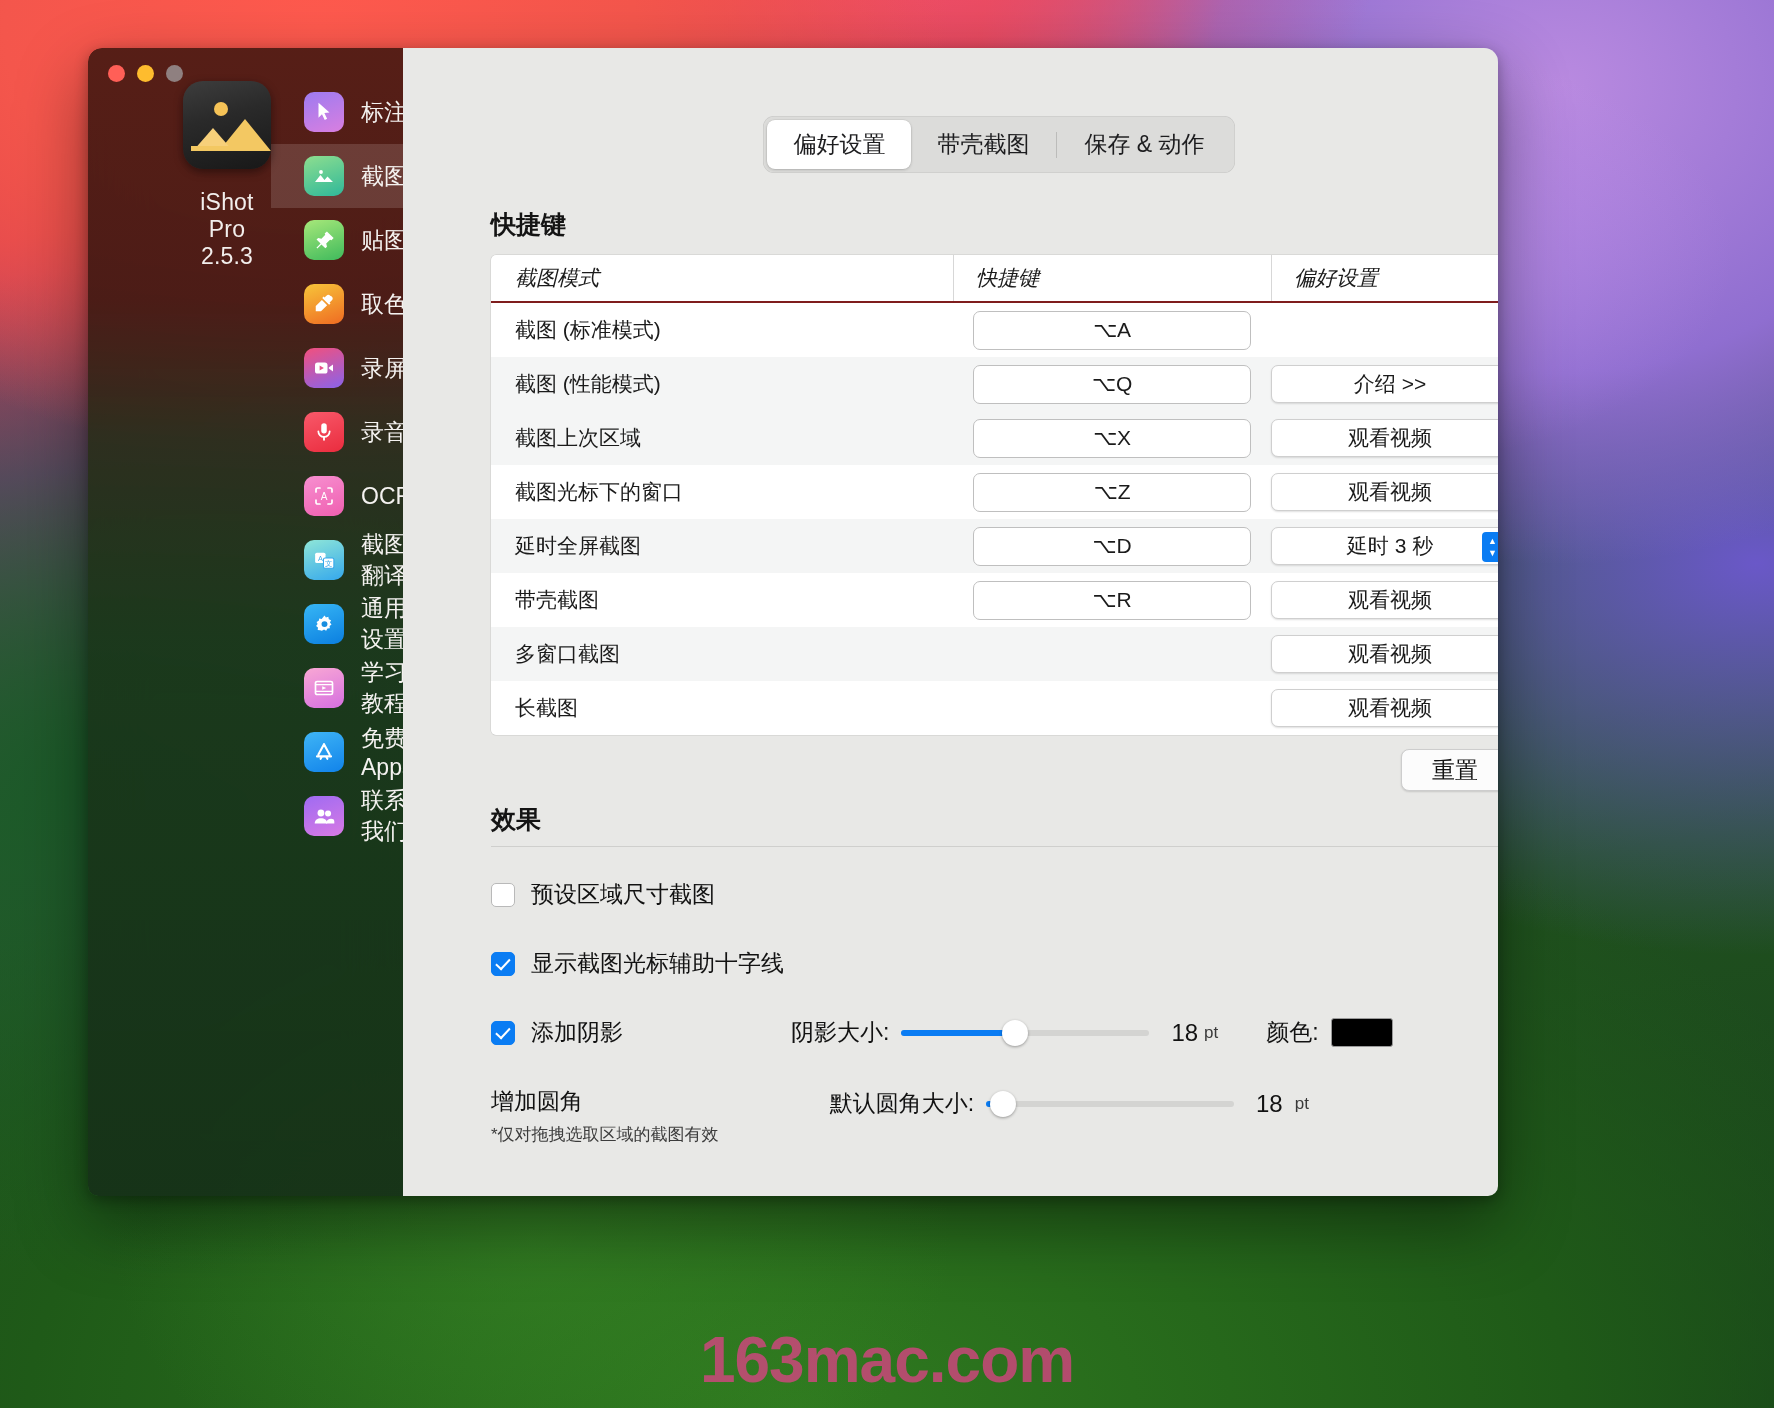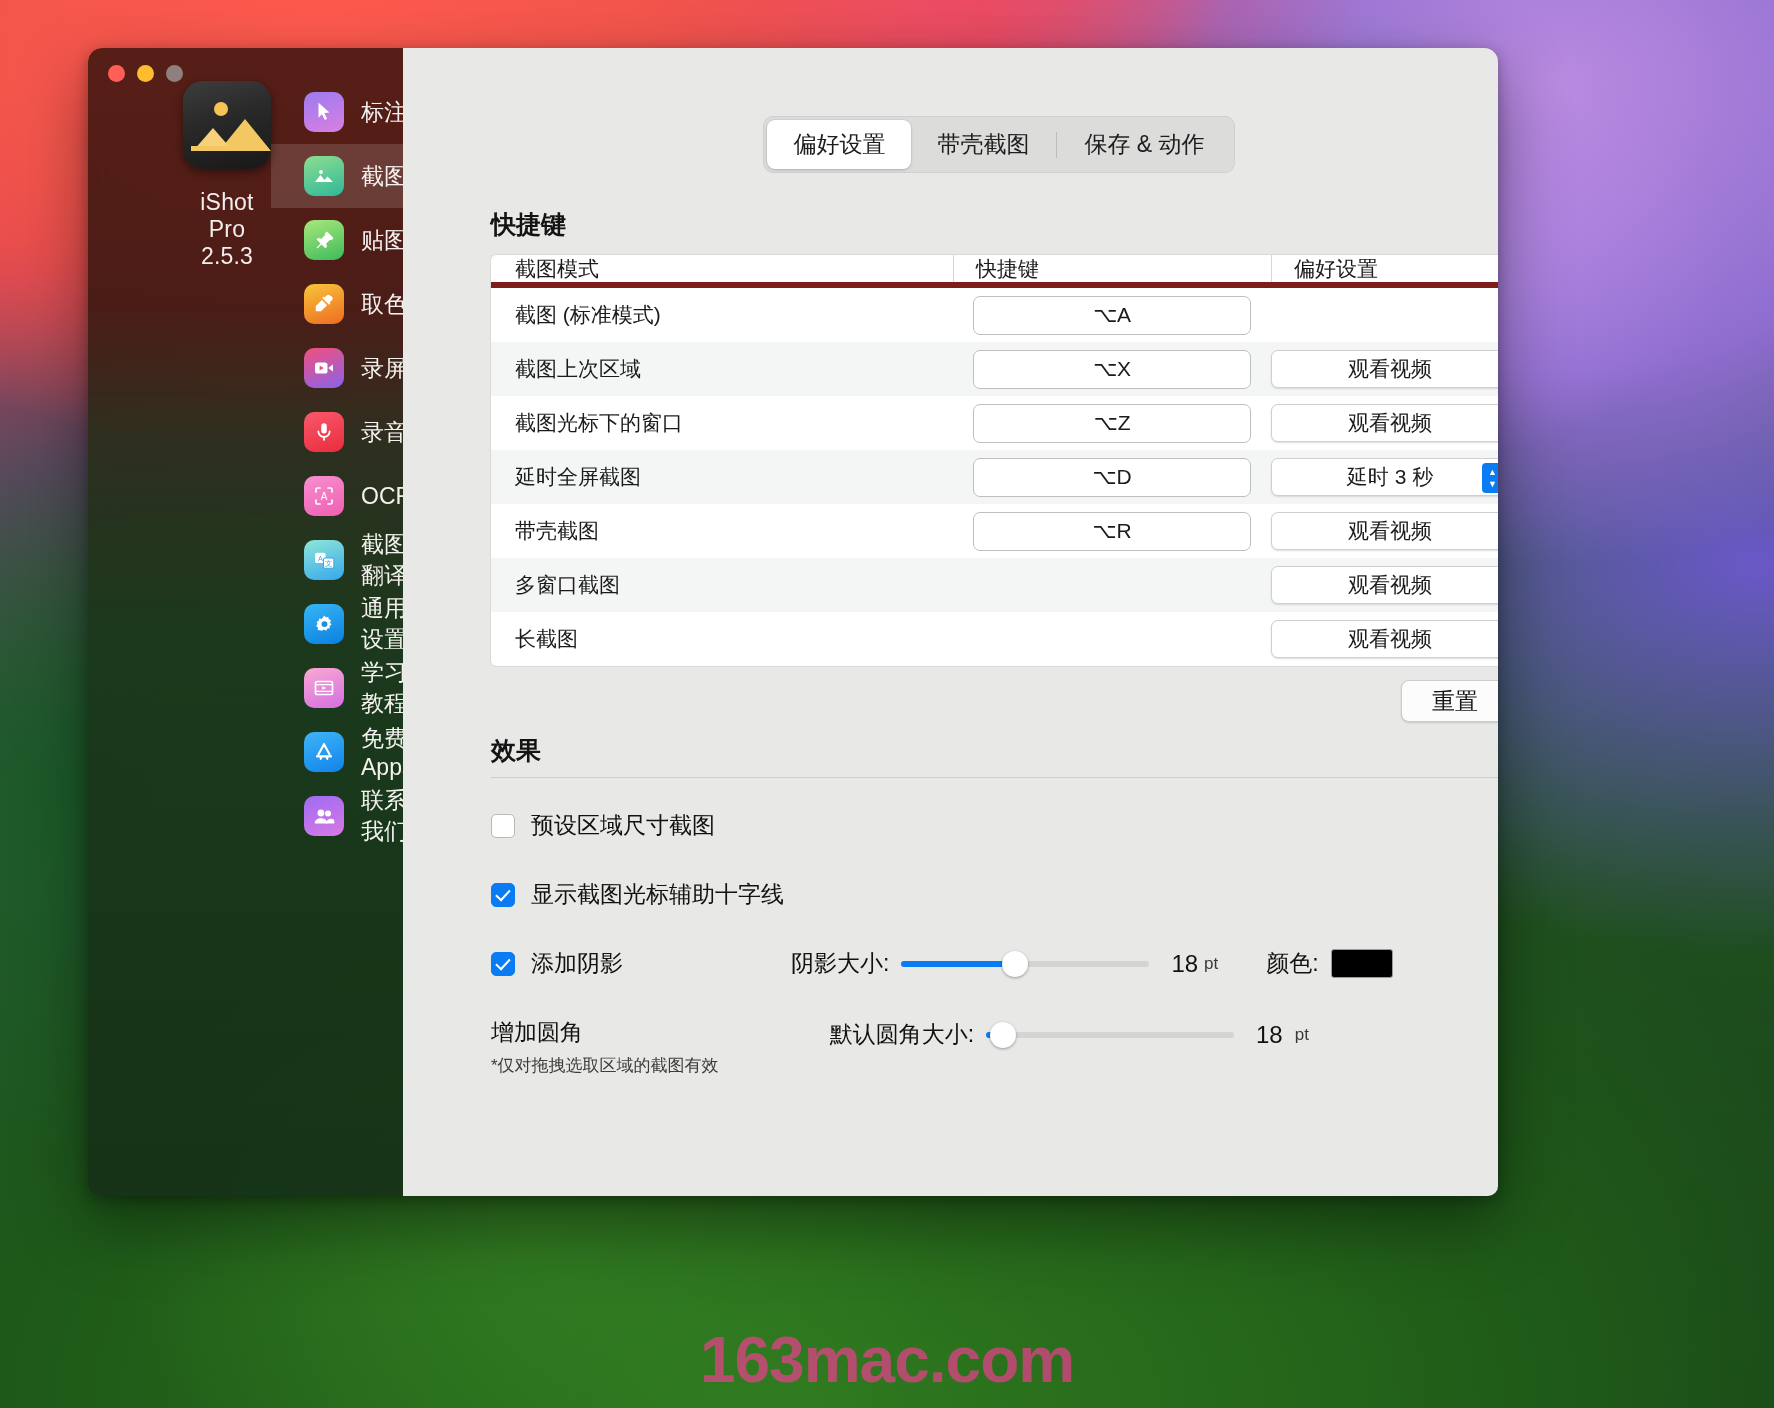--- a/index.html
+++ b/index.html
@@ -148,21 +148,21 @@
   }
 
   
   #shortcut-table {
     background: #fff;
     border-radius: 5px;
     overflow: hidden;
     box-shadow: 0 0 0 .5px rgba(0,0,0,.13);
   }
   .row { display: flex; align-items: center; height: 54px; }
-  .row.head { height: 33px; border-bottom: 6px solid #7f1d1d; }
+  .row.head { height: 48px; border-bottom: 2px solid #7f1d1d; font-style: italic; }
   .row.alt { background: #f4f5f5; }
   .col-mode  { flex: 0 0 462px; padding-left: 24px; font-size: 21px; color: #1b1b1b; }
   .col-key   { flex: 0 0 318px; display: flex; align-items: center; justify-content: center;
                border-left: 1px solid #e3e3e3; height: 100%; }
   .col-pref  { flex: 1 1 auto; display: flex; align-items: center; justify-content: center;
                border-left: 1px solid #e3e3e3; height: 100%; }
   .row.head .col-key, .row.head .col-pref {
     justify-content: flex-start; padding-left: 22px; font-size: 21px; color: #1b1b1b;
   }
   .row.head .col-key  { border-left: 1px solid #d7d7d7; }
@@ -451,20 +451,29 @@
         </div>
 
         <div class="row">
           <div class="col-mode">截图 (标准模式)</div>
           <div class="col-key">
             <div class="keyfield">⌥A</div>
           </div>
           <div class="col-pref"></div>
         </div>
 
+        <div class="row alt">
+          <div class="col-mode">截图 (性能模式)</div>
+          <div class="col-key">
+            <div class="keyfield">⌥Q</div>
+          </div>
+          <div class="col-pref">
+            <div class="btn-small">介绍  &gt;&gt;</div>
+          </div>
+        </div>
 
 
         <div class="row alt">
           <div class="col-mode">截图上次区域</div>
           <div class="col-key">
             <div class="keyfield">⌥X</div>
           </div>
           <div class="col-pref">
             <div class="btn-small">观看视频</div>
           </div>

